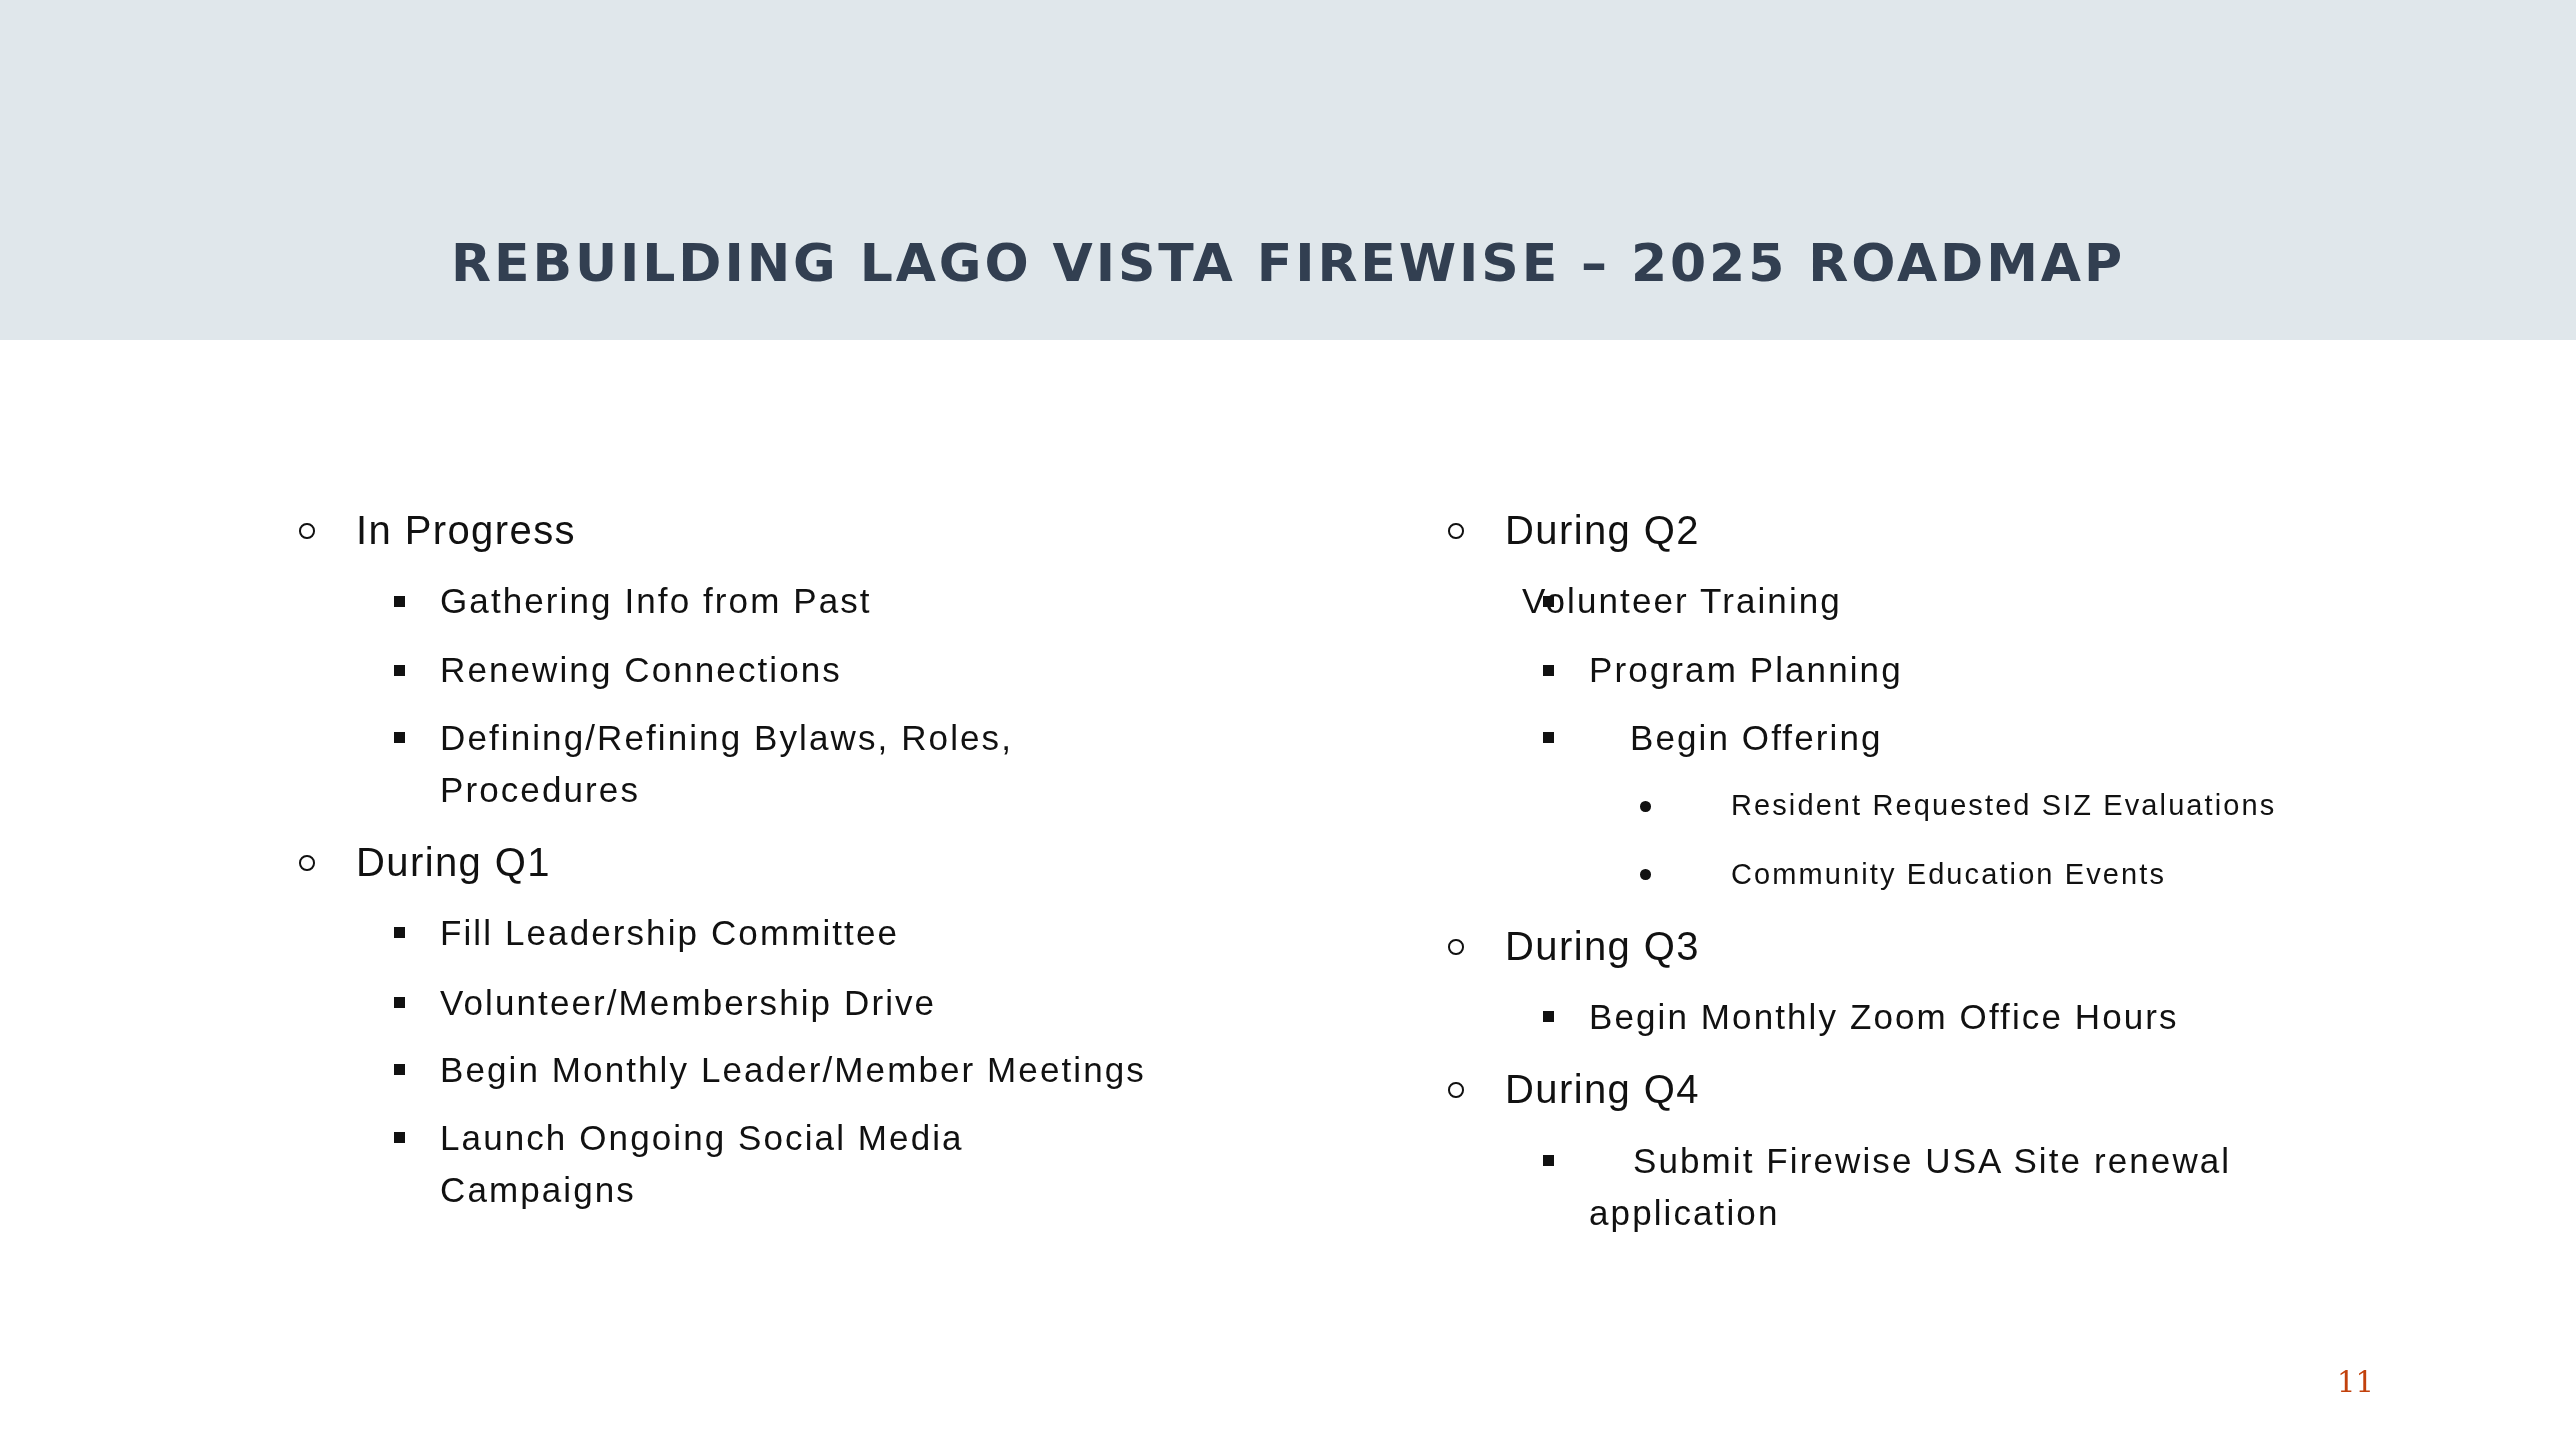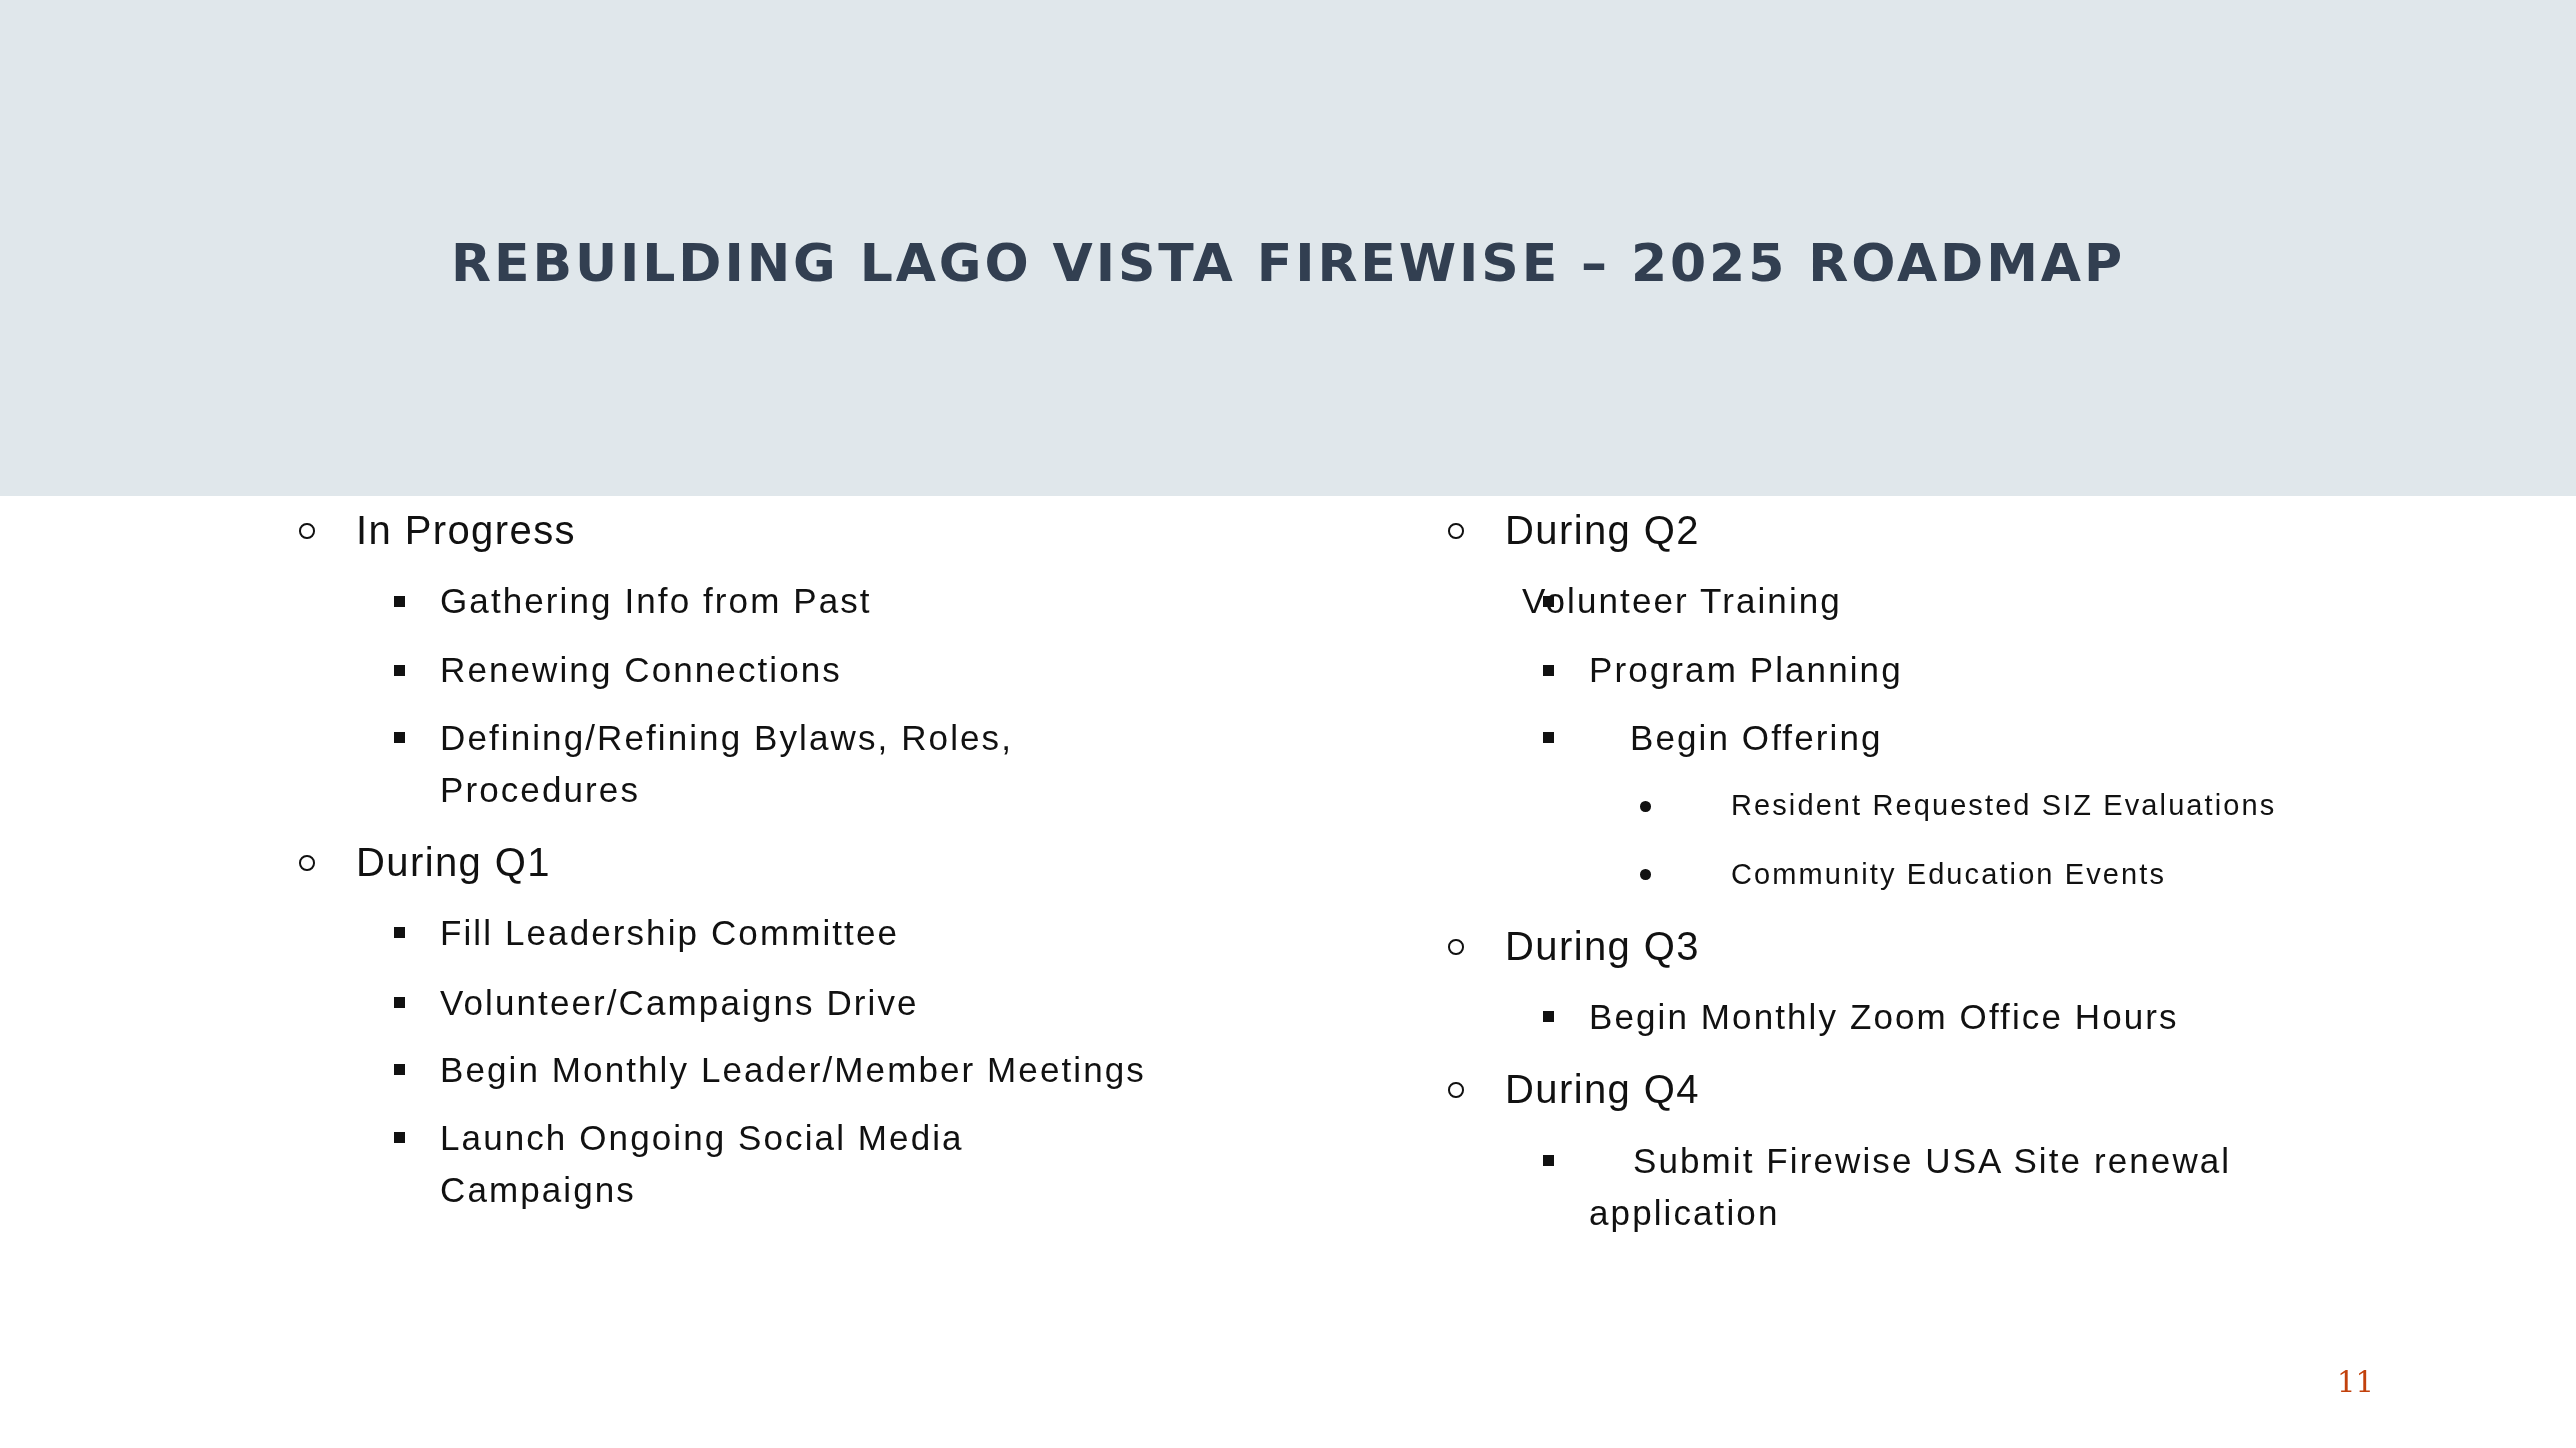--- a/index.html
+++ b/index.html
@@ -1,18 +1,18 @@
 <!DOCTYPE html>
 <html><head>
 <meta charset="utf-8">
 <style>
   html, body { margin:0; padding:0; }
   body { width:2576px; height:1449px; background:#ffffff; position:relative; overflow:hidden;
          font-family:"Liberation Sans", sans-serif; color:#111; }
-  .header { position:absolute; left:0; top:0; width:2576px; height:496px; background:#e0e7eb; }
+  .header { position:absolute; left:0; top:0; width:2576px; height:340px; background:#e0e7eb; }
   .title { position:absolute; left:0; width:2576px; top:228px; text-align:center;
            font-family:"DejaVu Sans", sans-serif; font-weight:bold; font-size:52px;
            letter-spacing:2.9px; color:#323f51; line-height:70px; }
   .item { position:absolute; white-space:nowrap; line-height:52px; }
   .l1 { font-size:40px; letter-spacing:1.4px; }
   .l2 { font-size:35px; letter-spacing:2.1px; }
   .l3 { font-size:29px; letter-spacing:2.1px;margin-left:46px; }
   .bullet { position:absolute; }
   .circle { width:15.5px; height:15.5px; border:2.4px solid #111; border-radius:50%; box-sizing:border-box; }
   .square { width:10.6px; height:10.6px; background:#111; }
@@ -41,21 +41,21 @@
   <div class="item l2" style="left:440px; top:712px;">Defining/Refining Bylaws, Roles,</div>
   <div class="item l2" style="left:440px; top:764px;">Procedures</div>
 
   <span class="bullet circle" style="left:299px; top:855px;"></span>
   <div class="item l1" style="left:356px; top:836px;">During Q1</div>
 
   <span class="bullet square" style="left:394px; top:927px;"></span>
   <div class="item l2" style="left:440px; top:907px;">Fill Leadership Committee</div>
 
   <span class="bullet square" style="left:394px; top:997px;"></span>
-  <div class="item l2" style="left:440px; top:977px;">Volunteer/Campaigns Drive</div>
+  <div class="item l2" style="left:440px; top:977px;">Volunteer/Membership Drive</div>
 
   <span class="bullet square" style="left:394px; top:1064px;"></span>
   <div class="item l2" style="left:440px; top:1044px;">Begin Monthly Leader/Member Meetings</div>
 
   <span class="bullet square" style="left:394px; top:1132px;"></span>
   <div class="item l2" style="left:440px; top:1112px;">Launch Ongoing Social Media</div>
   <div class="item l2" style="left:440px; top:1164px;">Campaigns</div>
 </div>
 
 <div>

